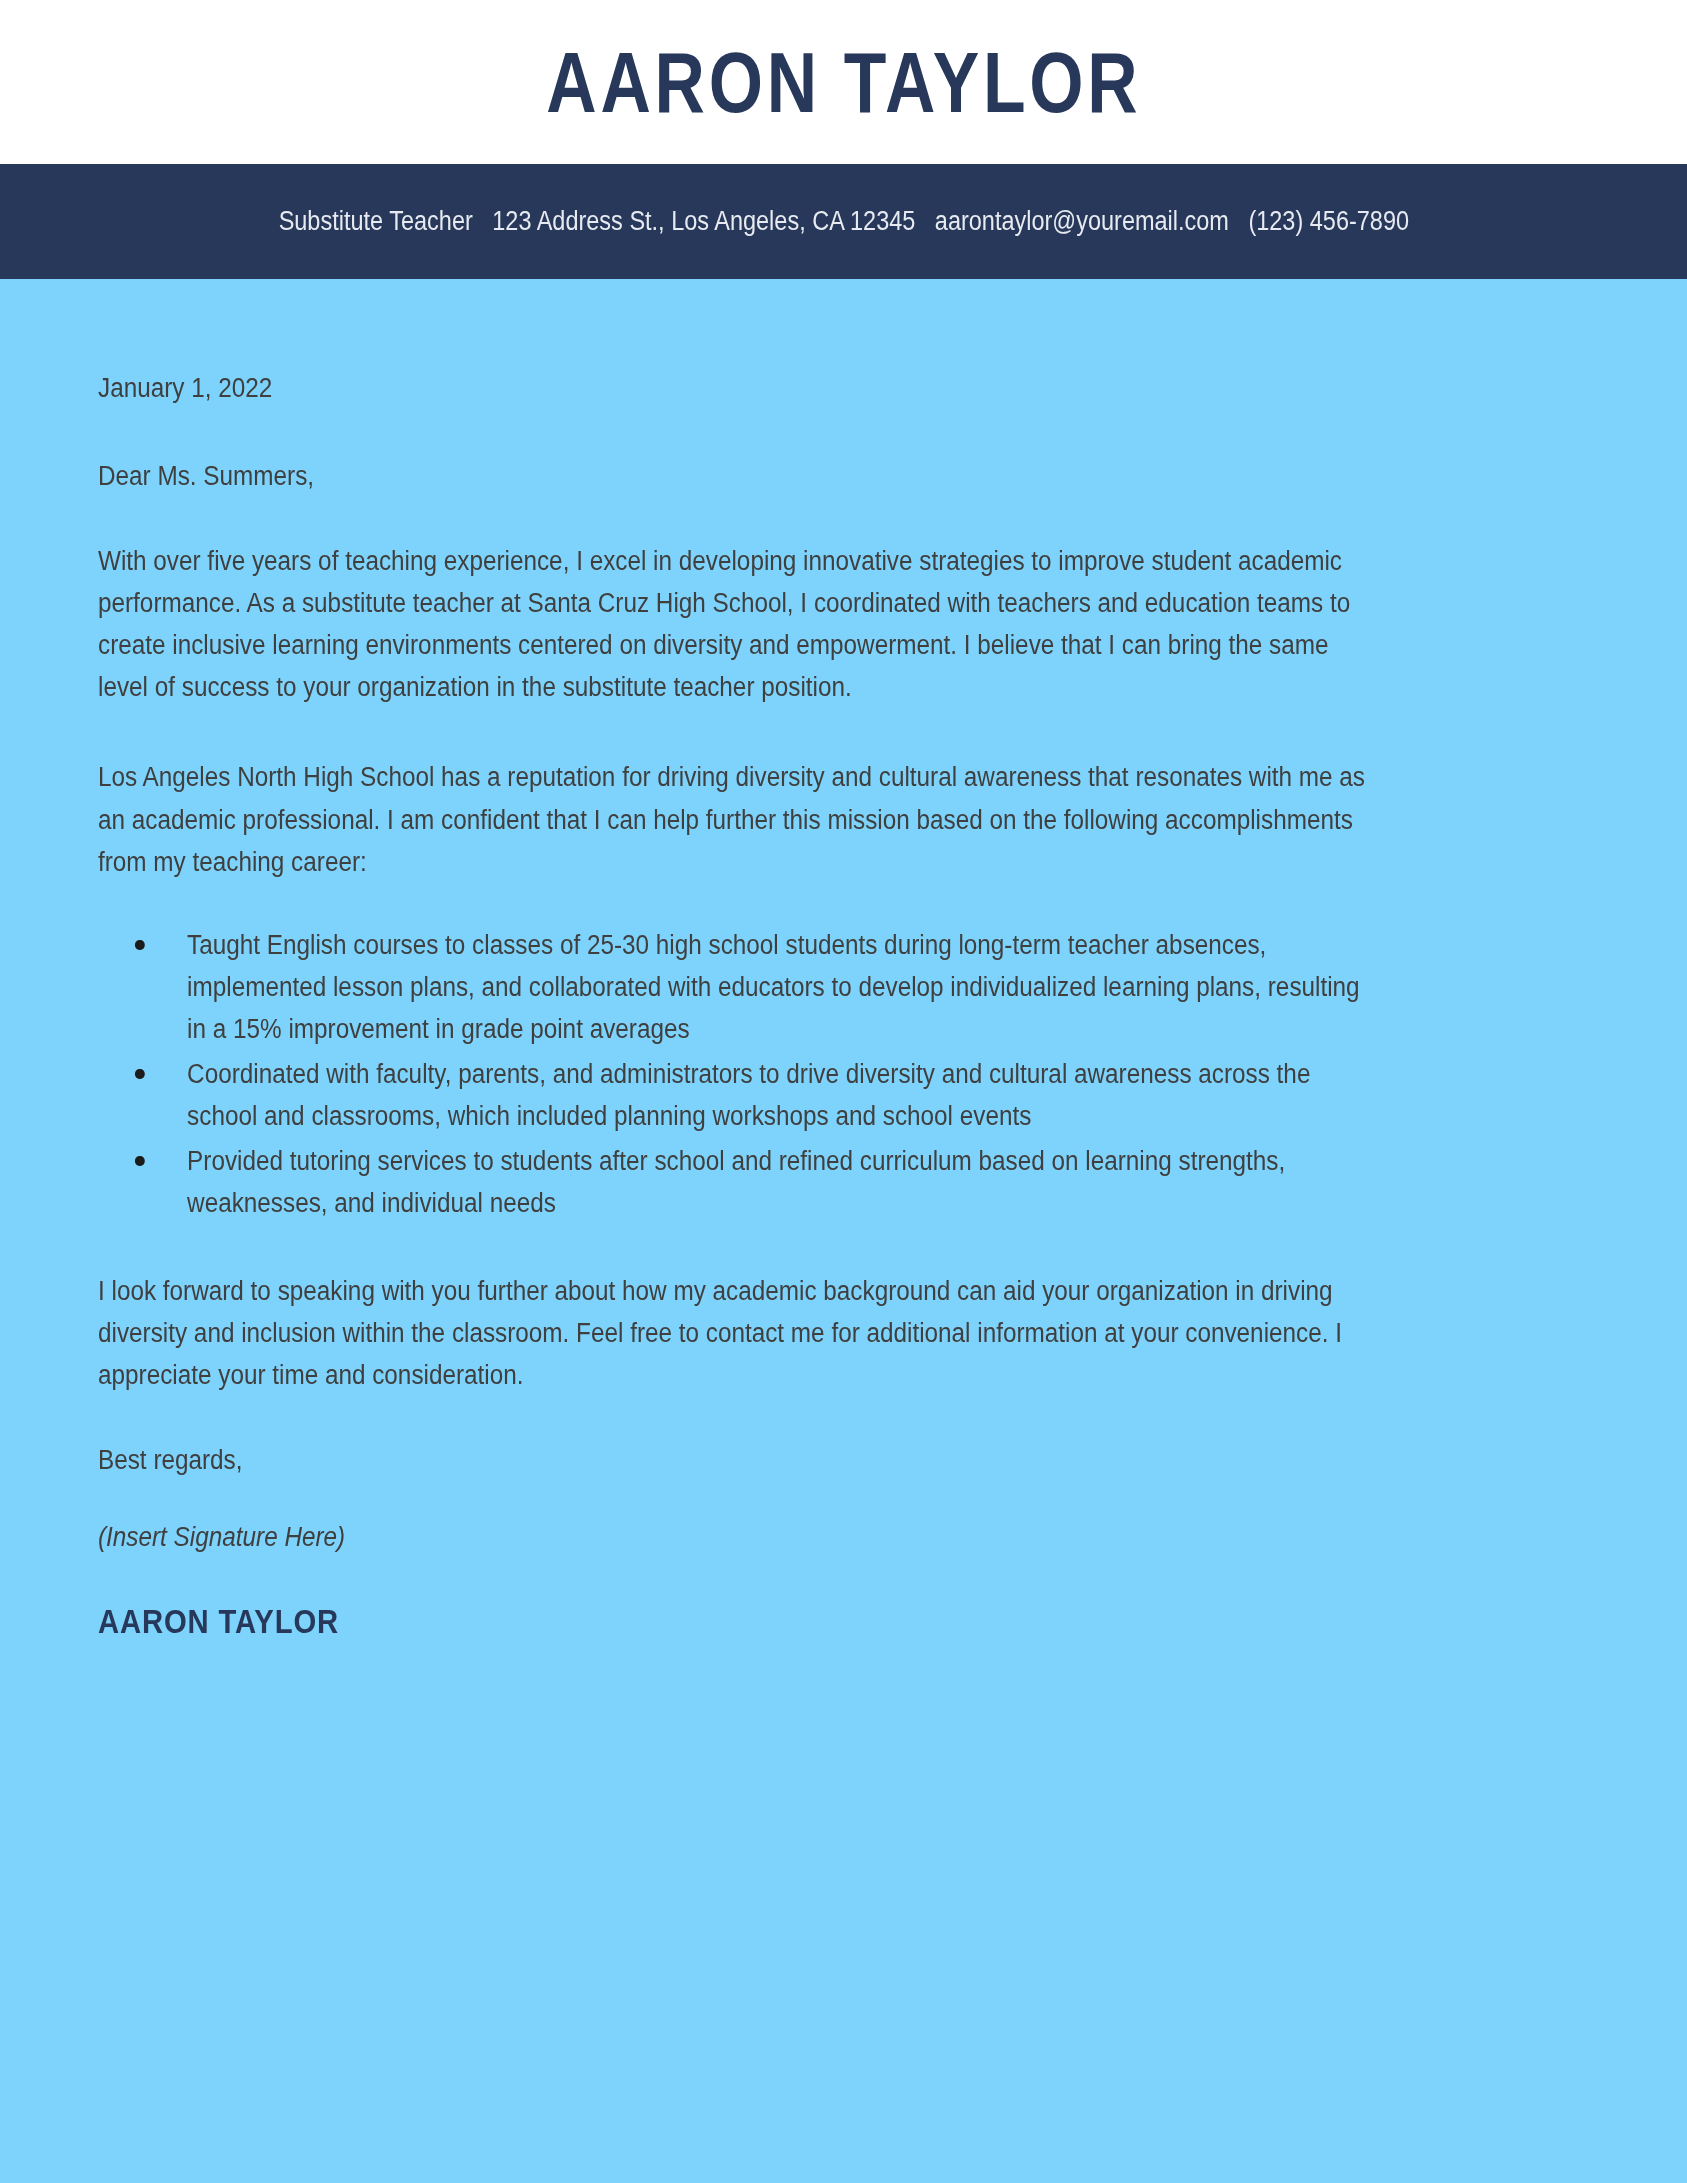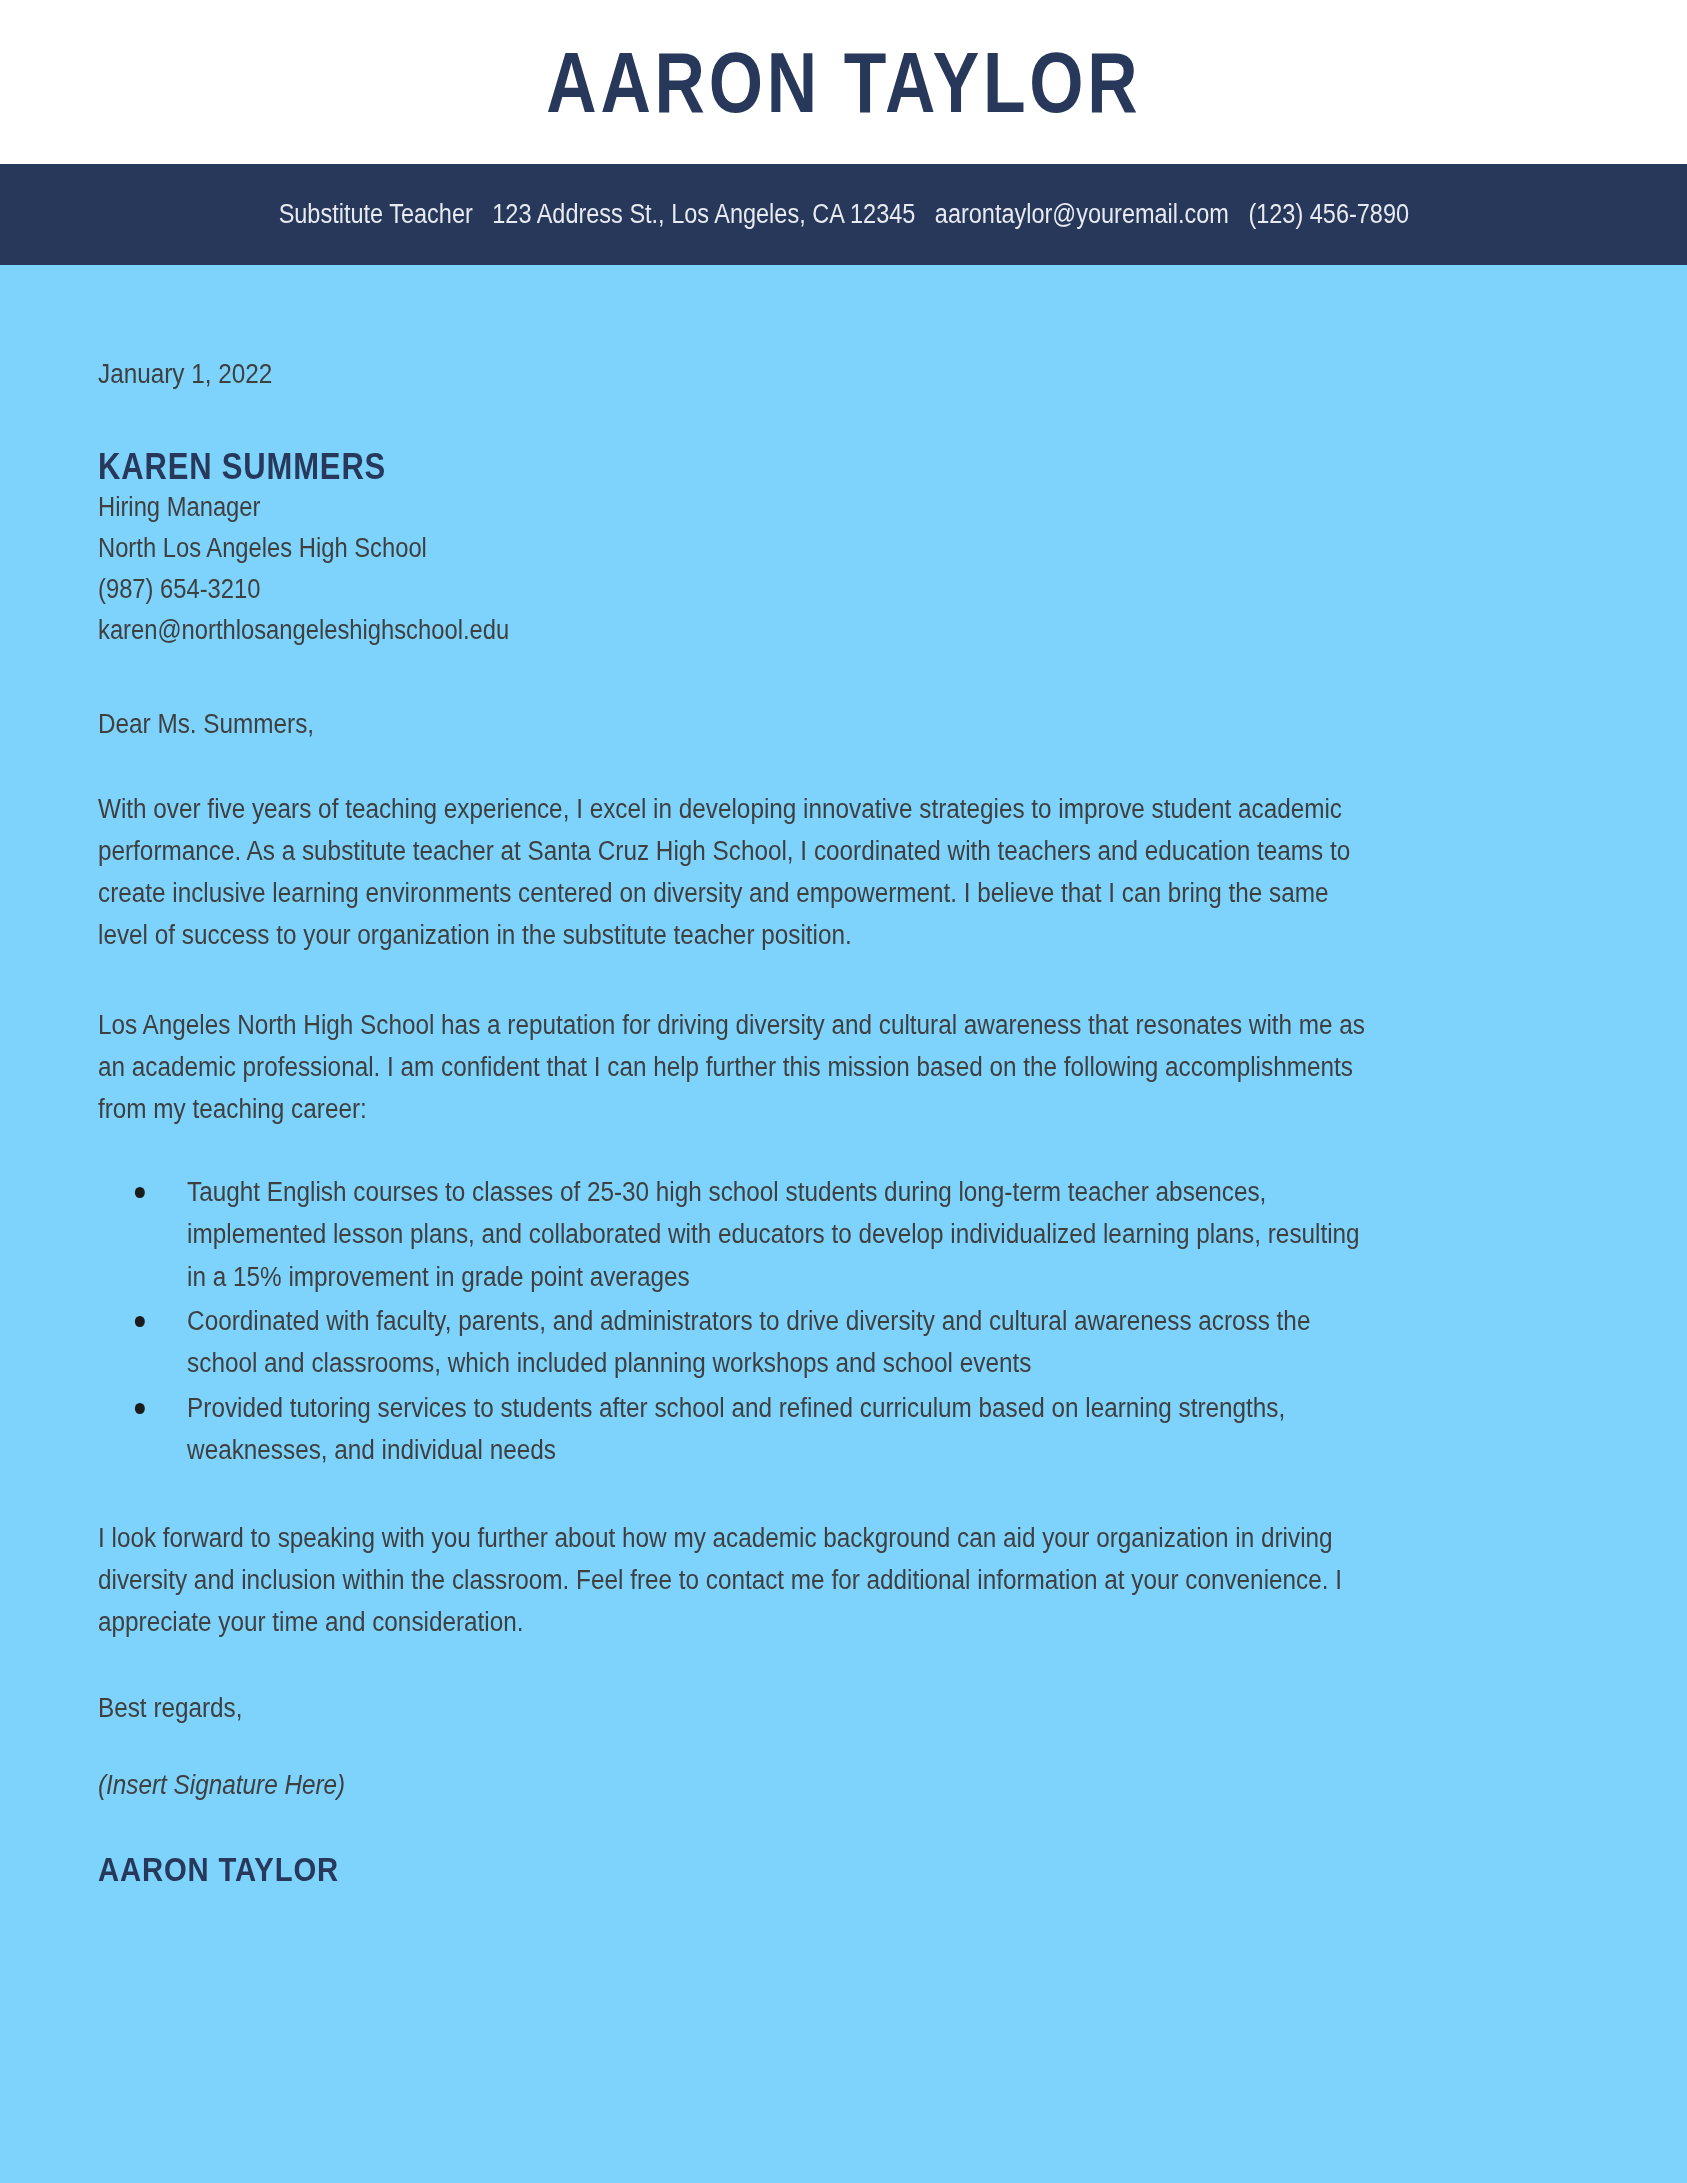--- a/index.html
+++ b/index.html
@@ -38,21 +38,21 @@
     letter-spacing: 4.6px;
     color: #27385a;
     line-height: 1;
     transform: scaleX(0.82);
     transform-origin: center center;
     white-space: nowrap;
   }
 
   .contact-bar {
     background: #27385a;
-    height: 101px;
+    height: 115px;
     display: flex;
     align-items: center;
     justify-content: center;
   }
 
   .contact-line {
     display: flex;
     align-items: baseline;
     color: #e7eaf0;
     font-size: 27px;
@@ -193,27 +193,20 @@
       <span class="contact-item">123 Address St., Los Angeles, CA 12345</span>
       <span class="contact-item">aarontaylor@youremail.com</span>
       <span class="contact-item">(123) 456-7890</span>
     </div>
   </div>
 
   <div class="letter-body">
 
     <div class="date-line">January 1, 2022</div>
 
-    <div class="recipient-block">
-      <div class="recipient-name">KAREN SUMMERS</div>
-      <div class="recipient-line">Hiring Manager</div>
-      <div class="recipient-line">North Los Angeles High School</div>
-      <div class="recipient-line">(987) 654-3210</div>
-      <div class="recipient-line">karen@northlosangeleshighschool.edu</div>
-    </div>
 
     <div class="salutation">Dear Ms. Summers,</div>
 
     <p class="para">With over five years of teaching experience, I excel in developing innovative strategies to improve student academic performance. As a substitute teacher at Santa Cruz High School, I coordinated with teachers and education teams to create inclusive learning environments centered on diversity and empowerment. I believe that I can bring the same level of success to your organization in the substitute teacher position.</p>
 
     <p class="para">Los Angeles North High School has a reputation for driving diversity and cultural awareness that resonates with me as an academic professional. I am confident that I can help further this mission based on the following accomplishments from my teaching career:</p>
 
     <ul class="bullet-list">
       <li class="bullet-item">
         <span class="bullet-dot"></span>

